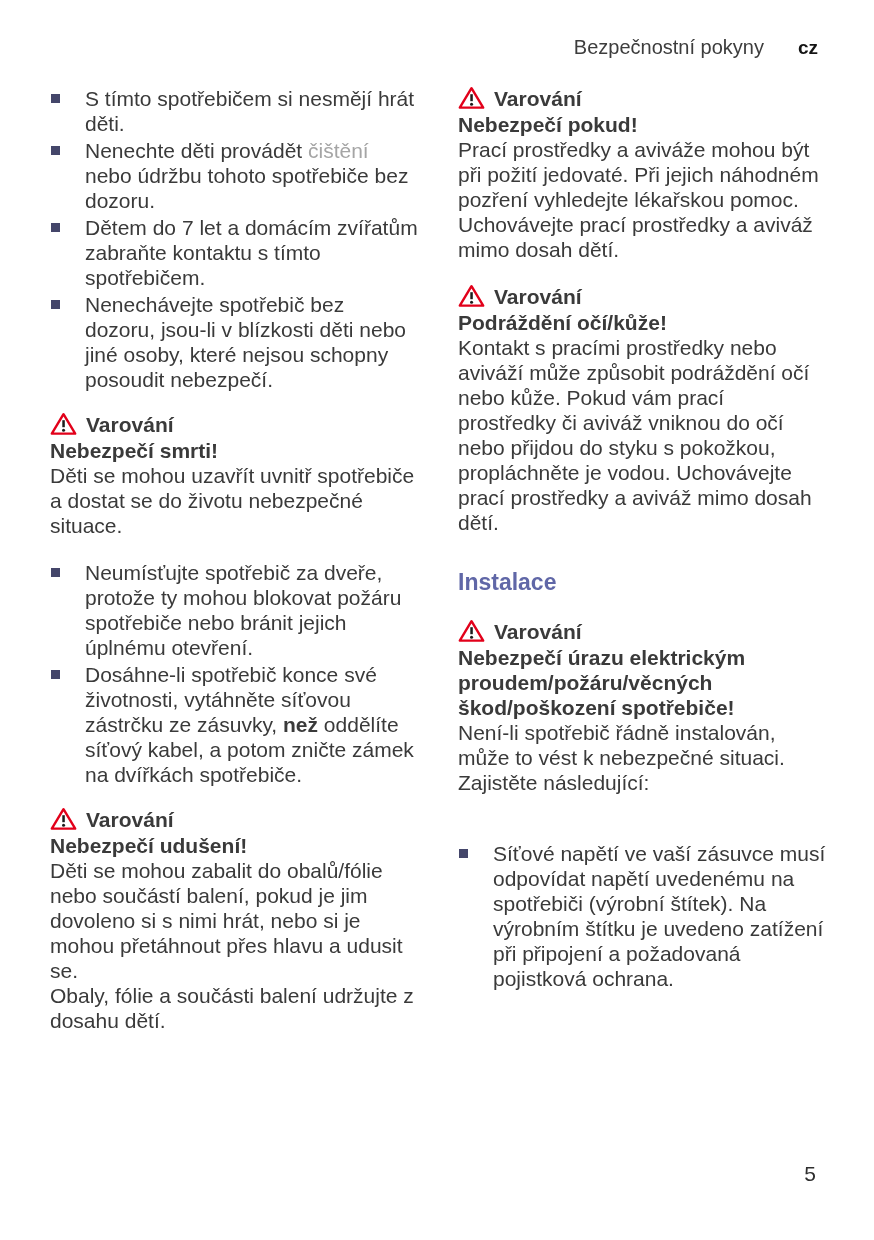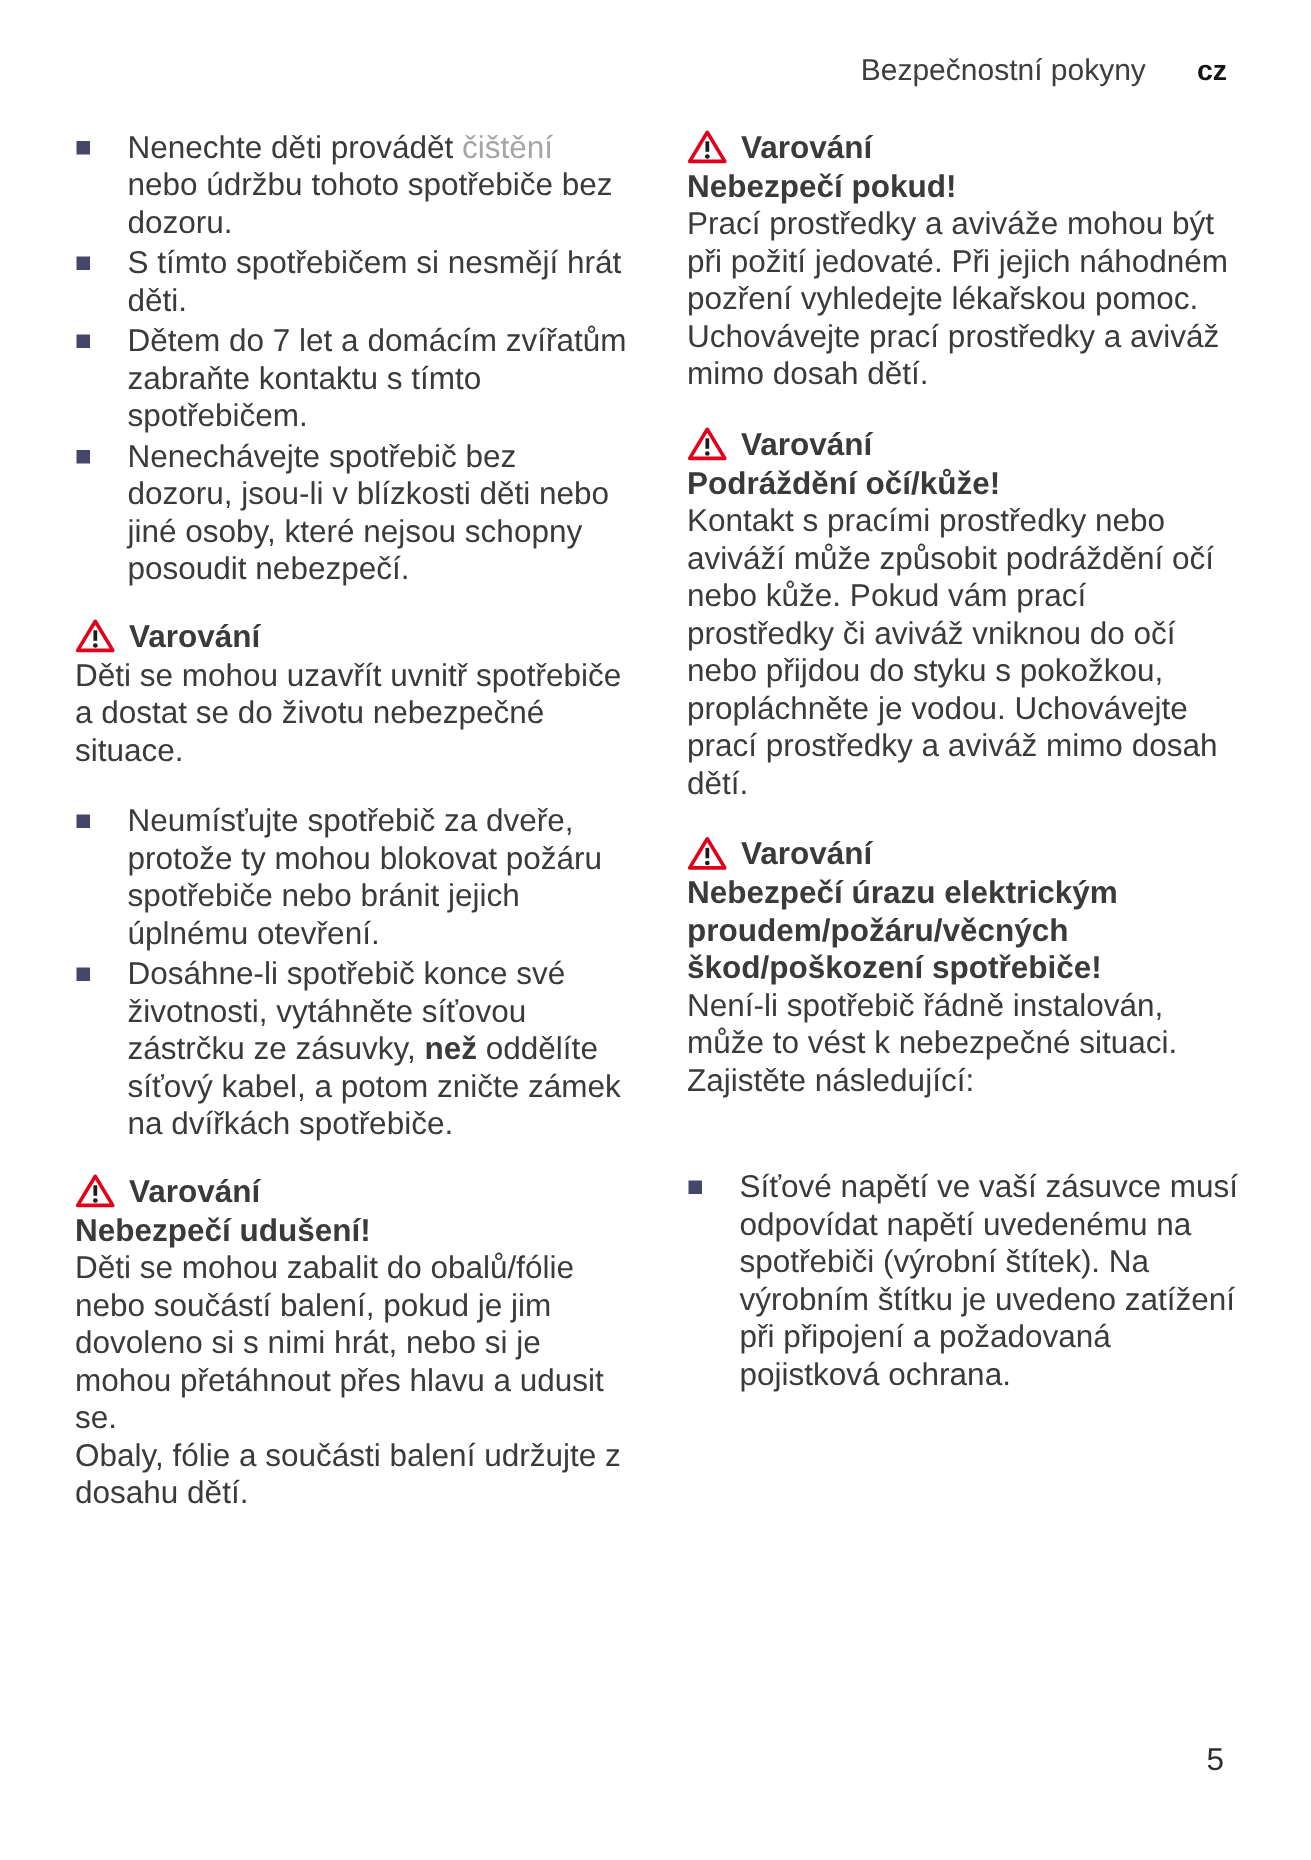--- a/index.html
+++ b/index.html
@@ -47,25 +47,25 @@
   <span>Bezpečnostní pokyny</span><span class="locale">cz</span>
 </div>
 
 <div class="content">
 
   <div class="col">
 
     <ul class="blist">
       <li>
         <span class="bullet"></span>
-        <span class="litext"><span>Nenechte děti provádět </span><span class="muted">čištění</span><span> nebo údržbu tohoto spotřebiče bez dozoru.</span></span>
+        <span class="litext">S tímto spotřebičem si nesmějí hrát děti.</span>
       </li>
       <li>
         <span class="bullet"></span>
-        <span class="litext">S tímto spotřebičem si nesmějí hrát děti.</span>
+        <span class="litext"><span>Nenechte děti provádět </span><span class="muted">čištění</span><span> nebo údržbu tohoto spotřebiče bez dozoru.</span></span>
       </li>
       <li>
         <span class="bullet"></span>
         <span class="litext">Dětem do 7 let a domácím zvířatům zabraňte kontaktu s tímto spotřebičem.</span>
       </li>
       <li>
         <span class="bullet"></span>
         <span class="litext">Nenechávejte spotřebič bez dozoru, jsou-li v blízkosti děti nebo jiné osoby, které nejsou schopny posoudit nebezpečí.</span>
       </li>
     </ul>
@@ -74,20 +74,21 @@
       <div class="whead">
         <span class="wicon">
           <svg width="27" height="24" viewBox="0 0 27 24" aria-hidden="true">
             <path class="tri" d="M13.5 2.2 L25.2 21.6 L1.8 21.6 Z" fill="none" stroke-width="2.4" stroke-linejoin="round"></path>
             <rect class="mark" x="12.3" y="8.2" width="2.5" height="7"></rect>
             <circle class="mark" cx="13.55" cy="18.3" r="1.55"></circle>
           </svg>
         </span>
         <span>Varování</span>
       </div>
+      <div class="wtitle">Nebezpečí smrti!</div>
       <div class="wbody">Děti se mohou uzavřít uvnitř spotřebiče a dostat se do životu nebezpečné situace.</div>
     </div>
 
     <ul class="blist">
       <li>
         <span class="bullet"></span>
         <span class="litext">Neumísťujte spotřebič za dveře, protože ty mohou blokovat požáru spotřebiče nebo bránit jejich úplnému otevření.</span>
       </li>
       <li>
         <span class="bullet"></span>
@@ -138,20 +139,21 @@
             <rect class="mark" x="12.3" y="8.2" width="2.5" height="7"></rect>
             <circle class="mark" cx="13.55" cy="18.3" r="1.55"></circle>
           </svg>
         </span>
         <span>Varování</span>
       </div>
       <div class="wtitle">Podráždění očí/kůže!</div>
       <div class="wbody">Kontakt s pracími prostředky nebo aviváží může způsobit podráždění očí nebo kůže. Pokud vám prací prostředky či aviváž vniknou do očí nebo přijdou do styku s pokožkou, propláchněte je vodou. Uchovávejte prací prostředky a aviváž mimo dosah dětí.</div>
     </div>
 
+    <div class="section-title">Instalace</div>
 
     <div class="warning">
       <div class="whead">
         <span class="wicon">
           <svg width="27" height="24" viewBox="0 0 27 24" aria-hidden="true">
             <path class="tri" d="M13.5 2.2 L25.2 21.6 L1.8 21.6 Z" fill="none" stroke-width="2.4" stroke-linejoin="round"></path>
             <rect class="mark" x="12.3" y="8.2" width="2.5" height="7"></rect>
             <circle class="mark" cx="13.55" cy="18.3" r="1.55"></circle>
           </svg>
         </span>

